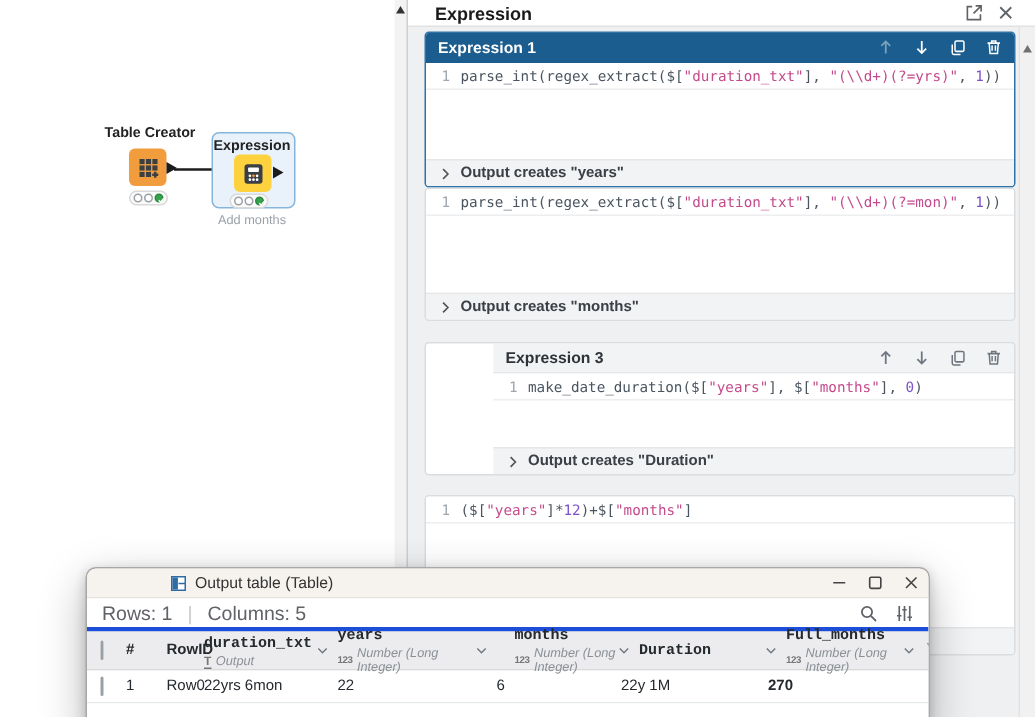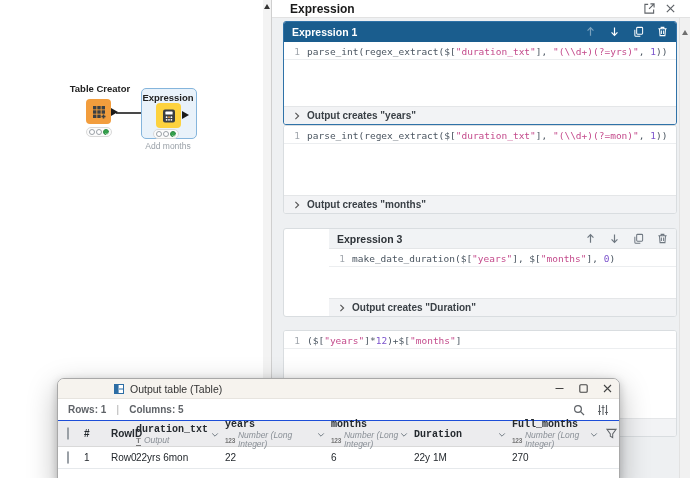--- a/index.html
+++ b/index.html
@@ -80,21 +80,21 @@
             box-shadow:0 10px 30px rgba(0,0,0,.28), 0 2px 8px rgba(0,0,0,.18);
             display:flex; flex-direction:column; overflow:hidden; }
   .titlebar { height:20px; flex:0 0 20px; background:#f6f3ee; display:flex; align-items:center;
               border-bottom:1px solid #e7e4df;padding-left:48px; }
   .win-icon { margin-left:8px; display:flex; }
   .win-title { font-size:10.5px; color:#333; margin-left:6px; }
   .win-controls { margin-left:auto; display:flex; align-items:center; color:#444; }
   .win-btn { width:24px; height:18px; display:flex; align-items:center; justify-content:center; }
 
   .toolbar { height:22px; flex:0 0 22px; background:#fff; display:flex; align-items:center;
-             border-bottom:1px solid #1d4ed8; font-size:10px; color:#5f6368;font-weight:bold; }
+             border-bottom:3px solid #1d4ed8; font-size:13px; color:#5f6368; }
   .toolbar .lbl { margin-left:10px; }
   .toolbar .sep { margin-left:10px; color:#c8c8c8; }
   .toolbar-icons { margin-left:auto; margin-right:10px; display:flex; gap:12px; color:#5f6368; }
 
   .thead { height:26px; flex:0 0 26px; background:#ececee; border-bottom:1px solid #d9d9d9;
            display:flex; align-items:center; padding-left:9px; font-size:10px; color:#24292e; }
   .trow  { height:22px; flex:0 0 22px; background:#fff; border-bottom:1px solid #e6e9ec;
            display:flex; align-items:center; padding-left:9px; font-size:10px; color:#24292e; }
   .cell-check { width:17px; flex:0 0 17px; }
   .checkbox { width:11px; height:11px; border:1px solid #9aa0a6; border-radius:2.5px; background:#fff; }
@@ -364,21 +364,21 @@
     <span class="th-name">years</span>
     <span class="th-type">
       <span class="th-type-icon"><span class="tico-num">123</span></span>
       <span class="th-type-label">Number (Long Integer)</span>
     </span>
     <span class="th-chevron">
       <svg width="8" height="8" viewBox="0 0 10 10" fill="none" stroke="currentColor" stroke-width="1.2">
                 <path d="M1.5 3l3.5 3.5L8.5 3"></path>
               </svg>
     </span>
-  </span><span class="th-col" style="width: 83px; flex: 0 0 83px;">
+  </span><span class="th-col" style="width: 83px; flex: 0 0 83px; margin-left: 12px;">
     <span class="th-name">months</span>
     <span class="th-type">
       <span class="th-type-icon"><span class="tico-num">123</span></span>
       <span class="th-type-label">Number (Long Integer)</span>
     </span>
     <span class="th-chevron">
       <svg width="8" height="8" viewBox="0 0 10 10" fill="none" stroke="currentColor" stroke-width="1.2">
                 <path d="M1.5 3l3.5 3.5L8.5 3"></path>
               </svg>
     </span>
@@ -405,18 +405,18 @@
         <svg width="11" height="11" viewBox="0 0 12 12" fill="none" stroke="currentColor" stroke-width="1.1">
           <path d="M1 1.5h10L7.3 6.4v4.2L4.7 9V6.4z"></path>
         </svg>
       </span>
     </div>
 
     <div class="trow">
       <span class="cell-check"><span class="checkbox"></span></span>
       <span class="cell-num">1</span>
       <span class="cell-rowid">Row0</span>
-      <span id="trow-cols" style="display:contents;"><span style="width: 89px; flex: 0 0 89px;">22yrs 6mon</span><span style="width: 106px; flex: 0 0 106px;">22</span><span style="width: 83px; flex: 0 0 83px;">6</span><span style="width: 98px; flex: 0 0 98px;">22y 1M</span><span style="width: 92px; flex: 0 0 92px;">270</span></span>
+      <span id="trow-cols" style="display:contents;"><span style="width: 89px; flex: 0 0 89px;">22yrs 6mon</span><span style="width: 106px; flex: 0 0 106px;">22</span><span style="width: 83px; flex: 0 0 83px;">6</span><span style="width: 98px; flex: 0 0 98px;">22y 1M</span><span style="width: 92px; flex: 0 0 92px; font-weight: bold;">270</span></span>
     </div>
 
     <div class="win-fill"></div>
   </div>
 </div>
 
 </body></html>

